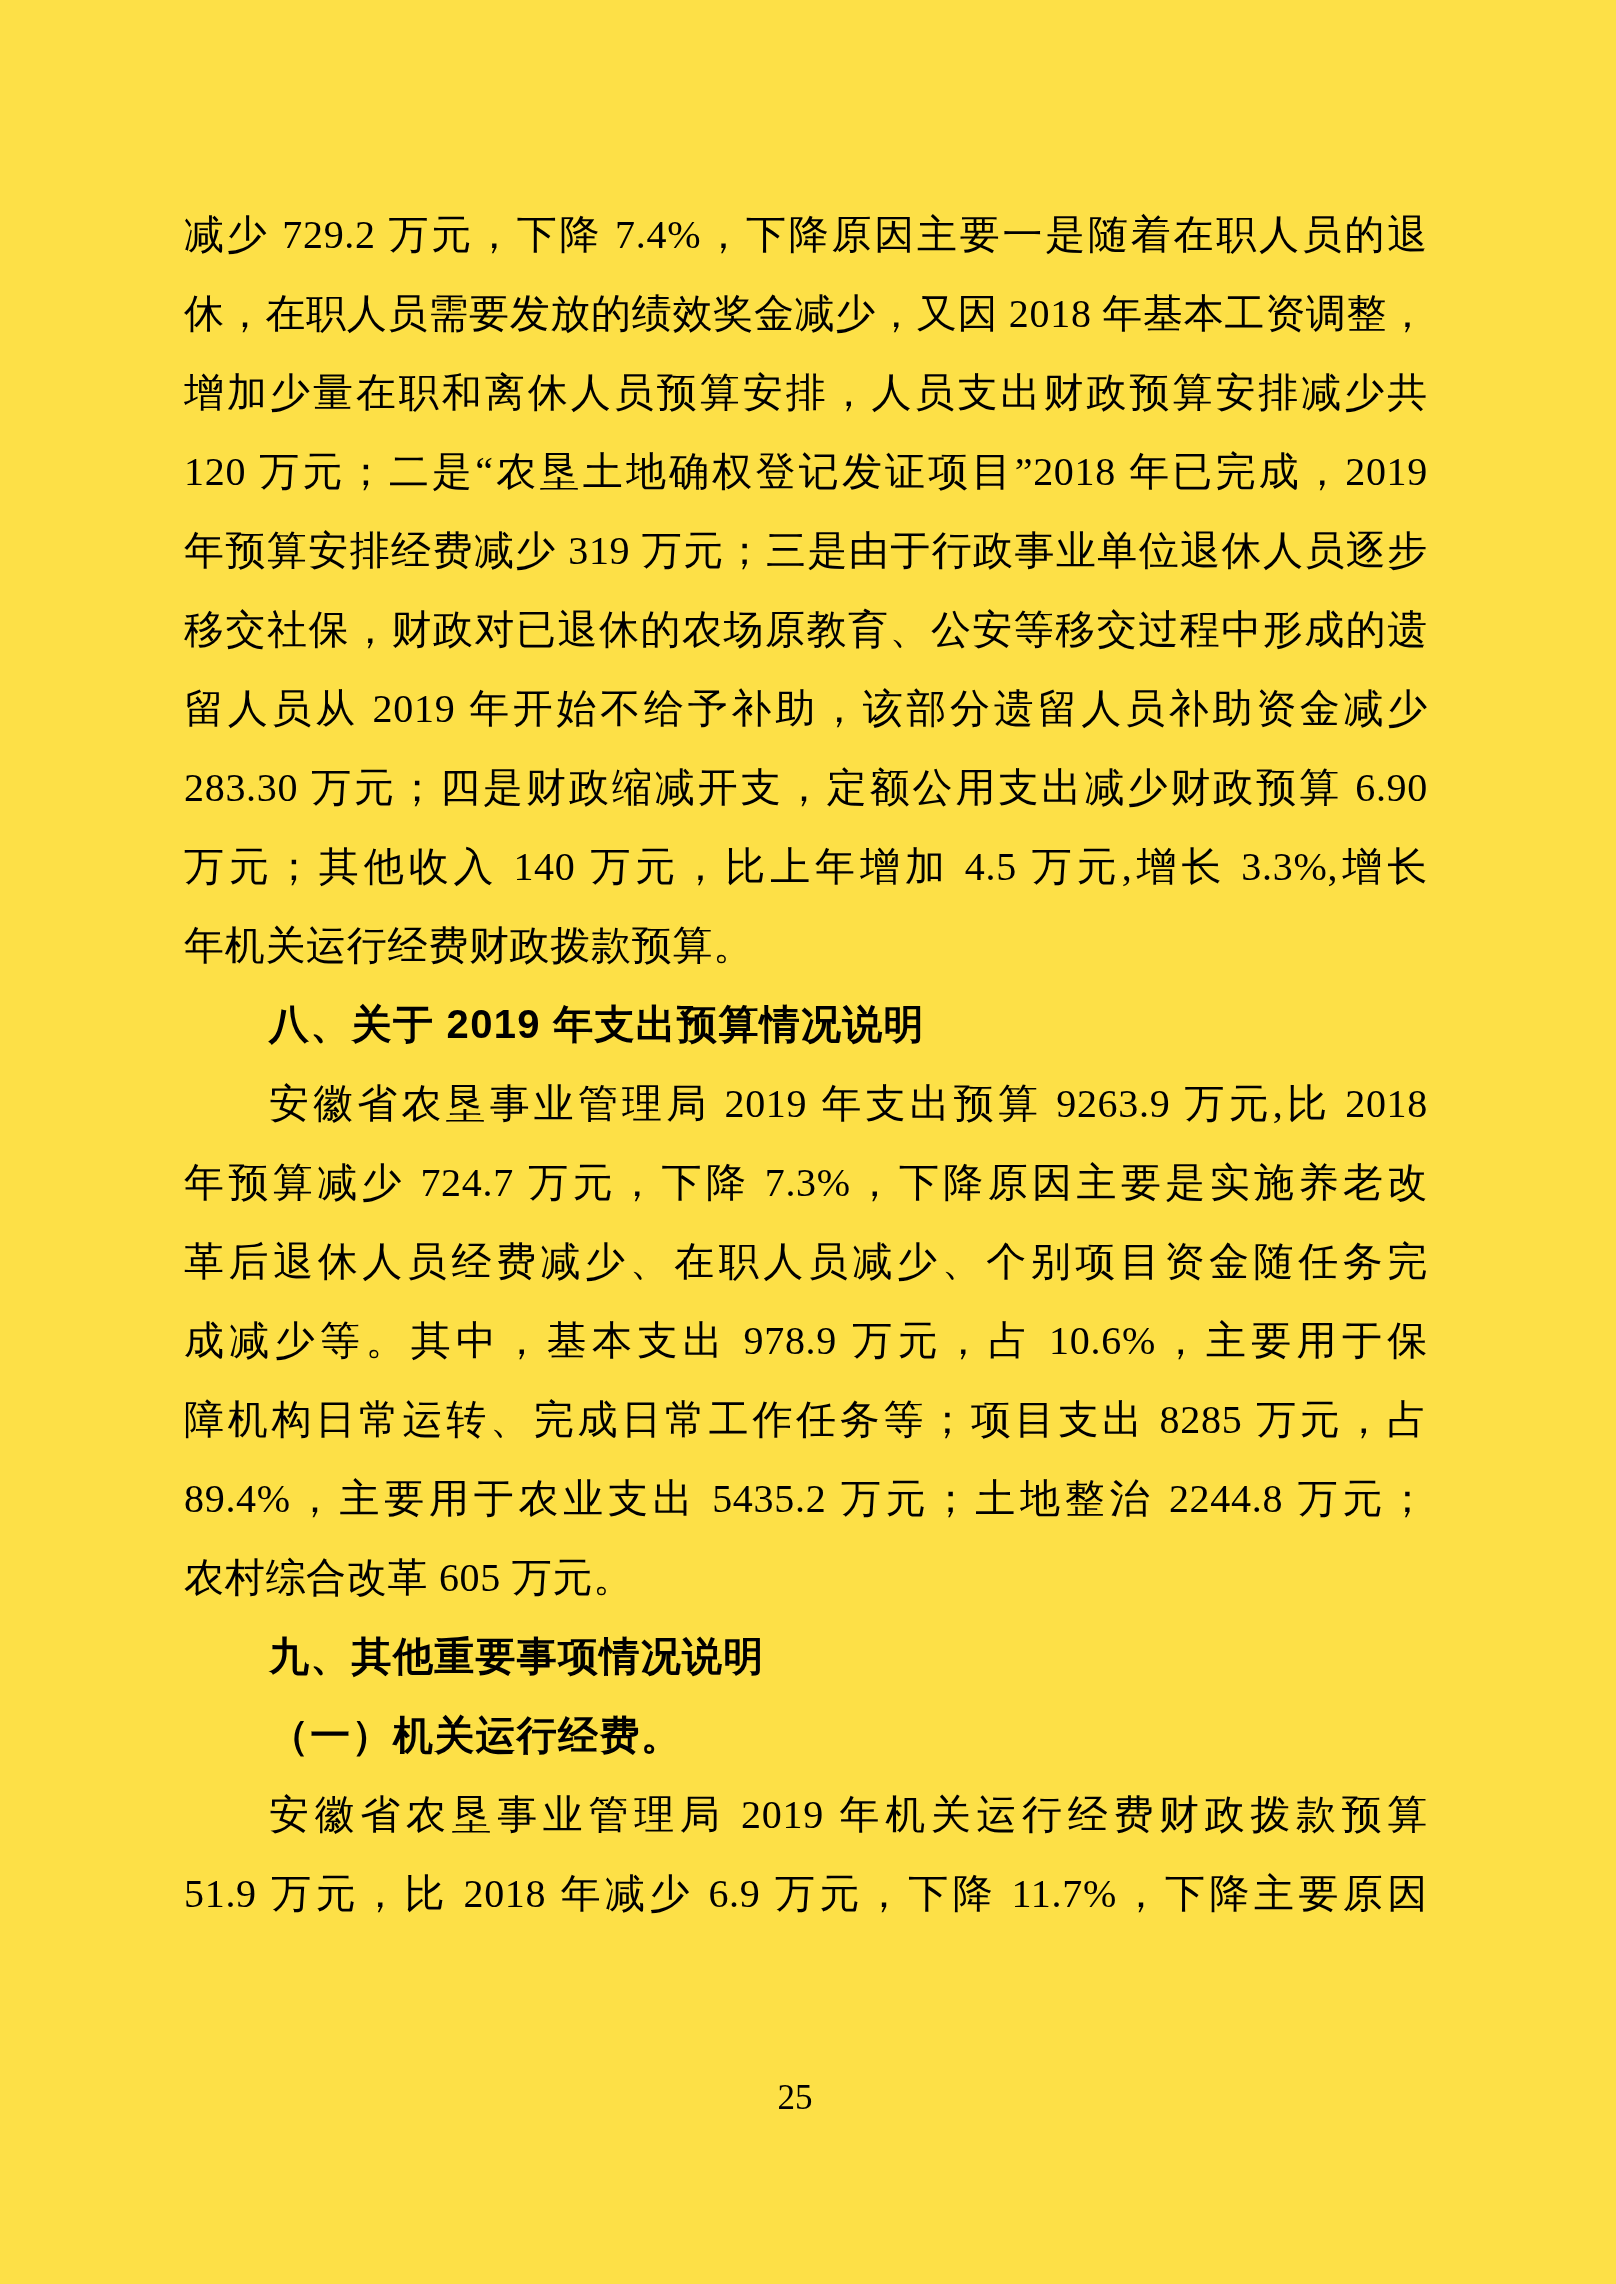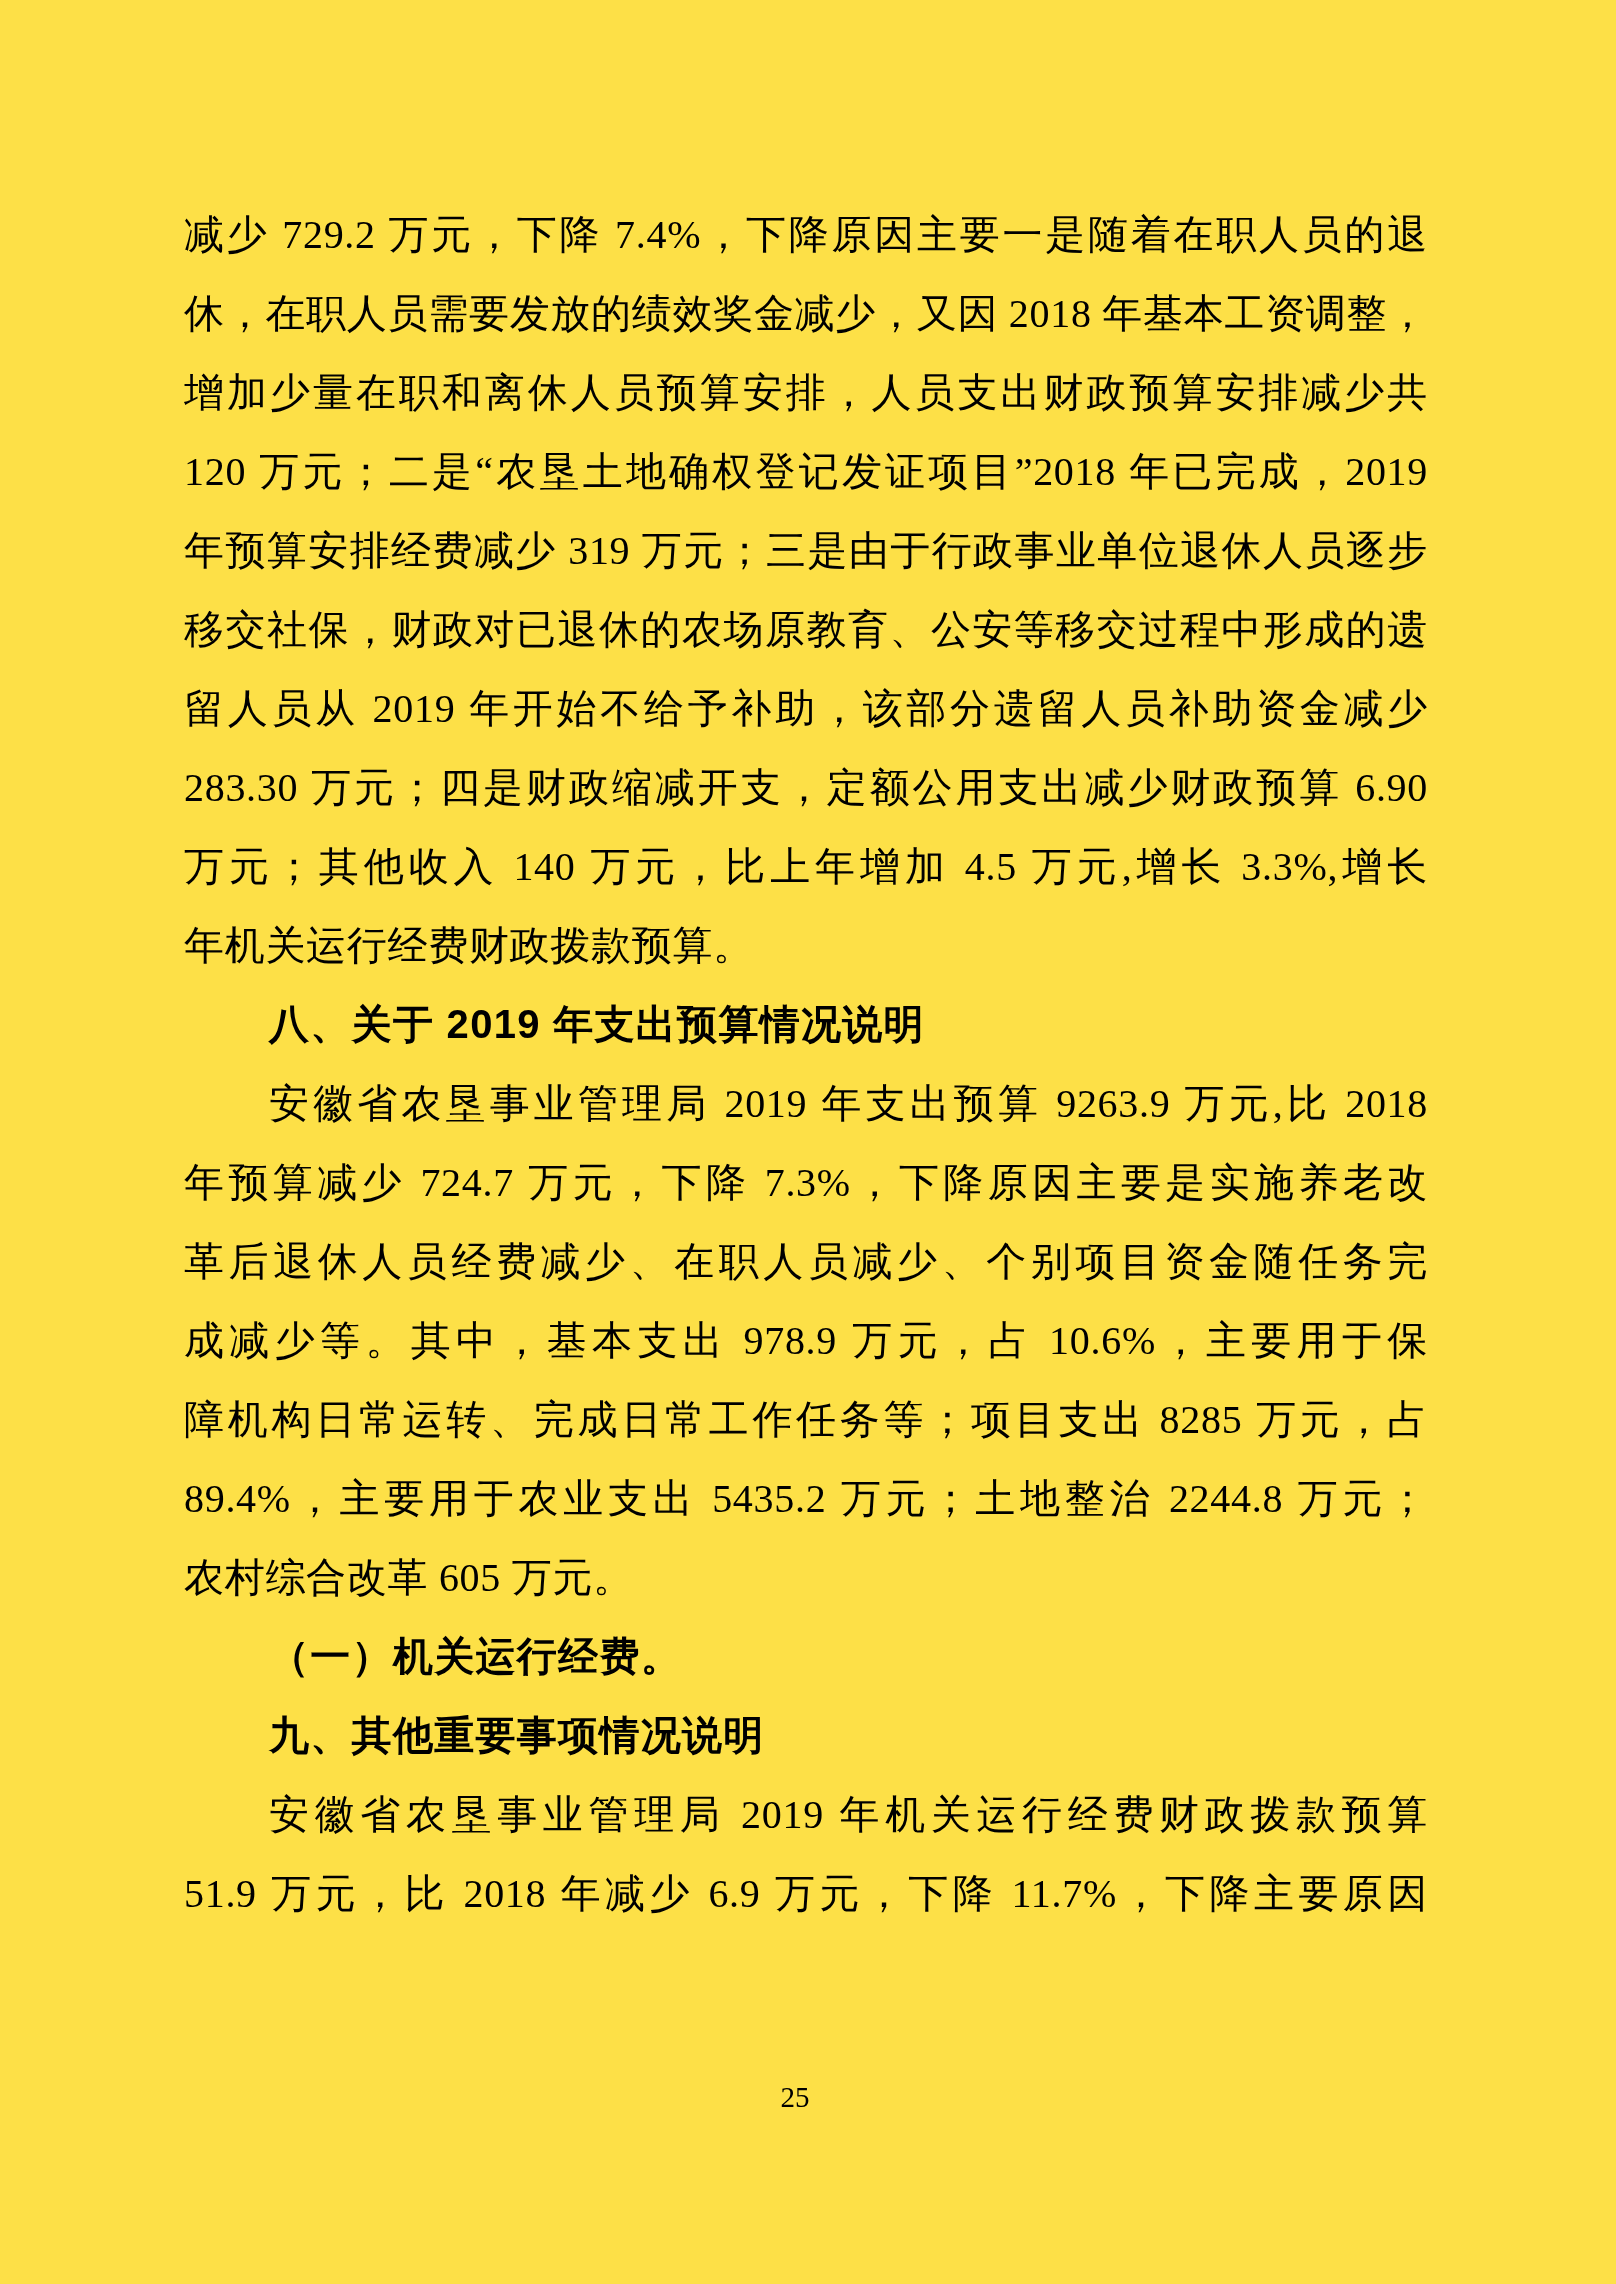--- a/index.html
+++ b/index.html
@@ -42,21 +42,21 @@
     font-weight: 700;
     font-family: "Liberation Sans", sans-serif;
     letter-spacing: 1.3px;
   }
   .page-number {
     position: absolute;
     top: 2081px;
     left: 0;
     width: 1590px;
     text-align: center;
-    font-size: 29px;
+    font-size: 35px;
     line-height: 33px;
     font-family: "Liberation Serif", serif;
   }
 </style>
 </head>
 <body>
 
 <div class="page">
   <div class="content" id="document-body">
       <div class="line justify">减少 729.2 万元，下降 7.4%，下降原因主要一是随着在职人员的退</div>
@@ -70,20 +70,20 @@
       <div class="line justify">万元；其他收入 140 万元，比上年增加 4.5 万元,增长 3.3%,增长</div>
       <div class="line">年机关运行经费财政拨款预算。</div>
       <div class="line heading indent">八、关于 2019 年支出预算情况说明</div>
       <div class="line indent justify">安徽省农垦事业管理局 2019 年支出预算 9263.9 万元,比 2018</div>
       <div class="line justify">年预算减少 724.7 万元，下降 7.3%，下降原因主要是实施养老改</div>
       <div class="line justify">革后退休人员经费减少、在职人员减少、个别项目资金随任务完</div>
       <div class="line justify">成减少等。其中，基本支出 978.9 万元，占 10.6%，主要用于保</div>
       <div class="line justify">障机构日常运转、完成日常工作任务等；项目支出 8285 万元，占</div>
       <div class="line justify">89.4%，主要用于农业支出 5435.2 万元；土地整治 2244.8 万元；</div>
       <div class="line">农村综合改革 605 万元。</div>
+      <div class="line heading indent">九、其他重要事项情况说明</div>
       <div class="line heading indent">（一）机关运行经费。</div>
-      <div class="line heading indent">九、其他重要事项情况说明</div>
       <div class="line indent justify">安徽省农垦事业管理局 2019 年机关运行经费财政拨款预算</div>
       <div class="line justify">51.9 万元，比 2018 年减少 6.9 万元，下降 11.7%，下降主要原因</div>
     </div>
   <div class="page-number">25</div>
 </div>
 
 
 </body></html>

